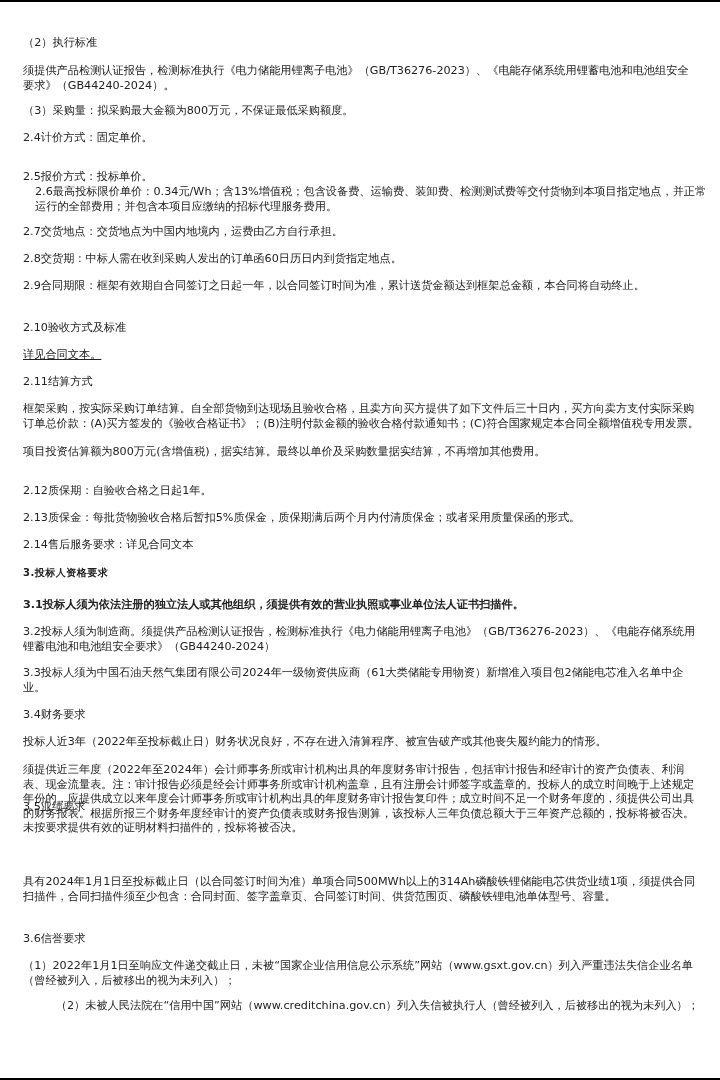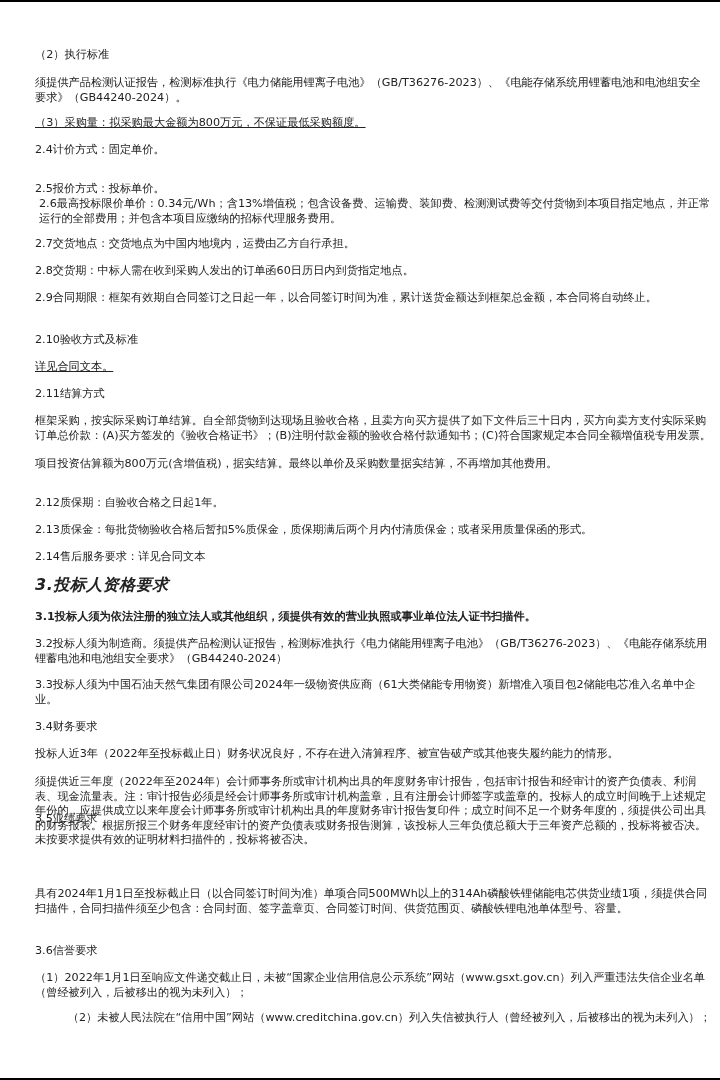--- a/index.html
+++ b/index.html
@@ -4,36 +4,36 @@
   <style>
     html, body { margin: 0; padding: 0; }
     body {
       width: 720px; height: 1080px; overflow: hidden; background: #ffffff;
       font-family: "DejaVu Sans", "Liberation Sans", sans-serif;
       color: #222; position: relative;
     }
     .topbar { position: absolute; left: 0; top: 0; width: 720px; height: 2px; background: #000; }
     .bottombar { position: absolute; left: 0; top: 1078px; width: 720px; height: 2px; background: #000; }
     .page { position: absolute; left: 23px; top: 36px; width: 676px; }
-    p { margin: 12px; font-size: 11.2px; line-height: 14.5px; }
+    p { margin: 0; font-size: 11.2px; line-height: 14.5px; }
     .b { font-weight: normal; }
-    .h3 { font-size: 16px; font-weight: bold; letter-spacing: 0.5px; font-style: italic; }
+    .h3 { font-size: 10px; font-weight: bold; letter-spacing: 0.5px; }
   </style>
 </head>
 <body>
 
 <div class="topbar"></div>
 
 <div class="page" id="page">
     <p style="position: absolute; left: 0px; top: 0px; width: 676px;">（2）执行标准</p>
     <p style="position: absolute; left: 0px; top: 28px; width: 676px;">须提供产品检测认证报告，检测标准执行《电力储能用锂离子电池》（GB/T36276-2023）、《电能存储系统用锂蓄电池和电池组安全要求》（GB44240-2024）。</p>
-    <p style="position: absolute; left: 0px; top: 68px; width: 676px; text-decoration: underline;">（3）采购量：拟采购最大金额为800万元，不保证最低采购额度。</p>
+    <p style="position: absolute; left: 0px; top: 68px; width: 676px;">（3）采购量：拟采购最大金额为800万元，不保证最低采购额度。</p>
     <p style="position: absolute; left: 0px; top: 95px; width: 676px;"><span class="b">2.4计价方式：固定单价。</span><span></span></p>
     <p style="position: absolute; left: 0px; top: 134px; width: 676px;"><span class="b">2.5报价方式：投标单价。</span><span></span></p>
-    <p style="position: absolute; left: 4px; top: 149px; width: 676px;"><span class="b">2.6</span><span>最高投标限价单价：0.34元/Wh；含13%增值税；包含设备费、运输费、装卸费、检测测试费等交付货物到本项目指定地点，并正常运行的全部费用；并包含本项目应缴纳的招标代理服务费用。</span></p>
+    <p style="position: absolute; left: 12px; top: 149px; width: 676px;"><span class="b">2.6</span><span>最高投标限价单价：0.34元/Wh；含13%增值税；包含设备费、运输费、装卸费、检测测试费等交付货物到本项目指定地点，并正常运行的全部费用；并包含本项目应缴纳的招标代理服务费用。</span></p>
     <p style="position: absolute; left: 0px; top: 189px; width: 676px;"><span class="b">2.7交货地点：</span><span>交货地点为中国内地境内，运费由乙方自行承担。</span></p>
     <p style="position: absolute; left: 0px; top: 216px; width: 676px;"><span class="b">2.8交货期：</span><span>中标人需在收到采购人发出的订单函60日历日内到货指定地点。</span></p>
     <p style="position: absolute; left: 0px; top: 243px; width: 676px;"><span class="b">2.9合同期限：</span><span>框架有效期自合同签订之日起一年，以合同签订时间为准，累计送货金额达到框架总金额，本合同将自动终止。</span></p>
     <p style="position: absolute; left: 0px; top: 285px; width: 676px;">2.10验收方式及标准</p>
     <p style="position: absolute; left: 0px; top: 312px; width: 676px; text-decoration: underline;">详见合同文本。</p>
     <p style="position: absolute; left: 0px; top: 339px; width: 676px;">2.11结算方式</p>
     <p style="position: absolute; left: 0px; top: 366px; width: 676px;">框架采购，按实际采购订单结算。自全部货物到达现场且验收合格，且卖方向买方提供了如下文件后三十日内，买方向卖方支付实际采购订单总价款：(A)买方签发的《验收合格证书》；(B)注明付款金额的验收合格付款通知书；(C)符合国家规定本合同全额增值税专用发票。</p>
     <p style="position: absolute; left: 0px; top: 409px; width: 676px;">项目投资估算额为800万元(含增值税)，据实结算。最终以单价及采购数量据实结算，不再增加其他费用。</p>
     <p style="position: absolute; left: 0px; top: 448px; width: 676px;">2.12质保期：自验收合格之日起1年。</p>
     <p style="position: absolute; left: 0px; top: 475px; width: 676px;">2.13质保金：每批货物验收合格后暂扣5%质保金，质保期满后两个月内付清质保金；或者采用质量保函的形式。</p>

